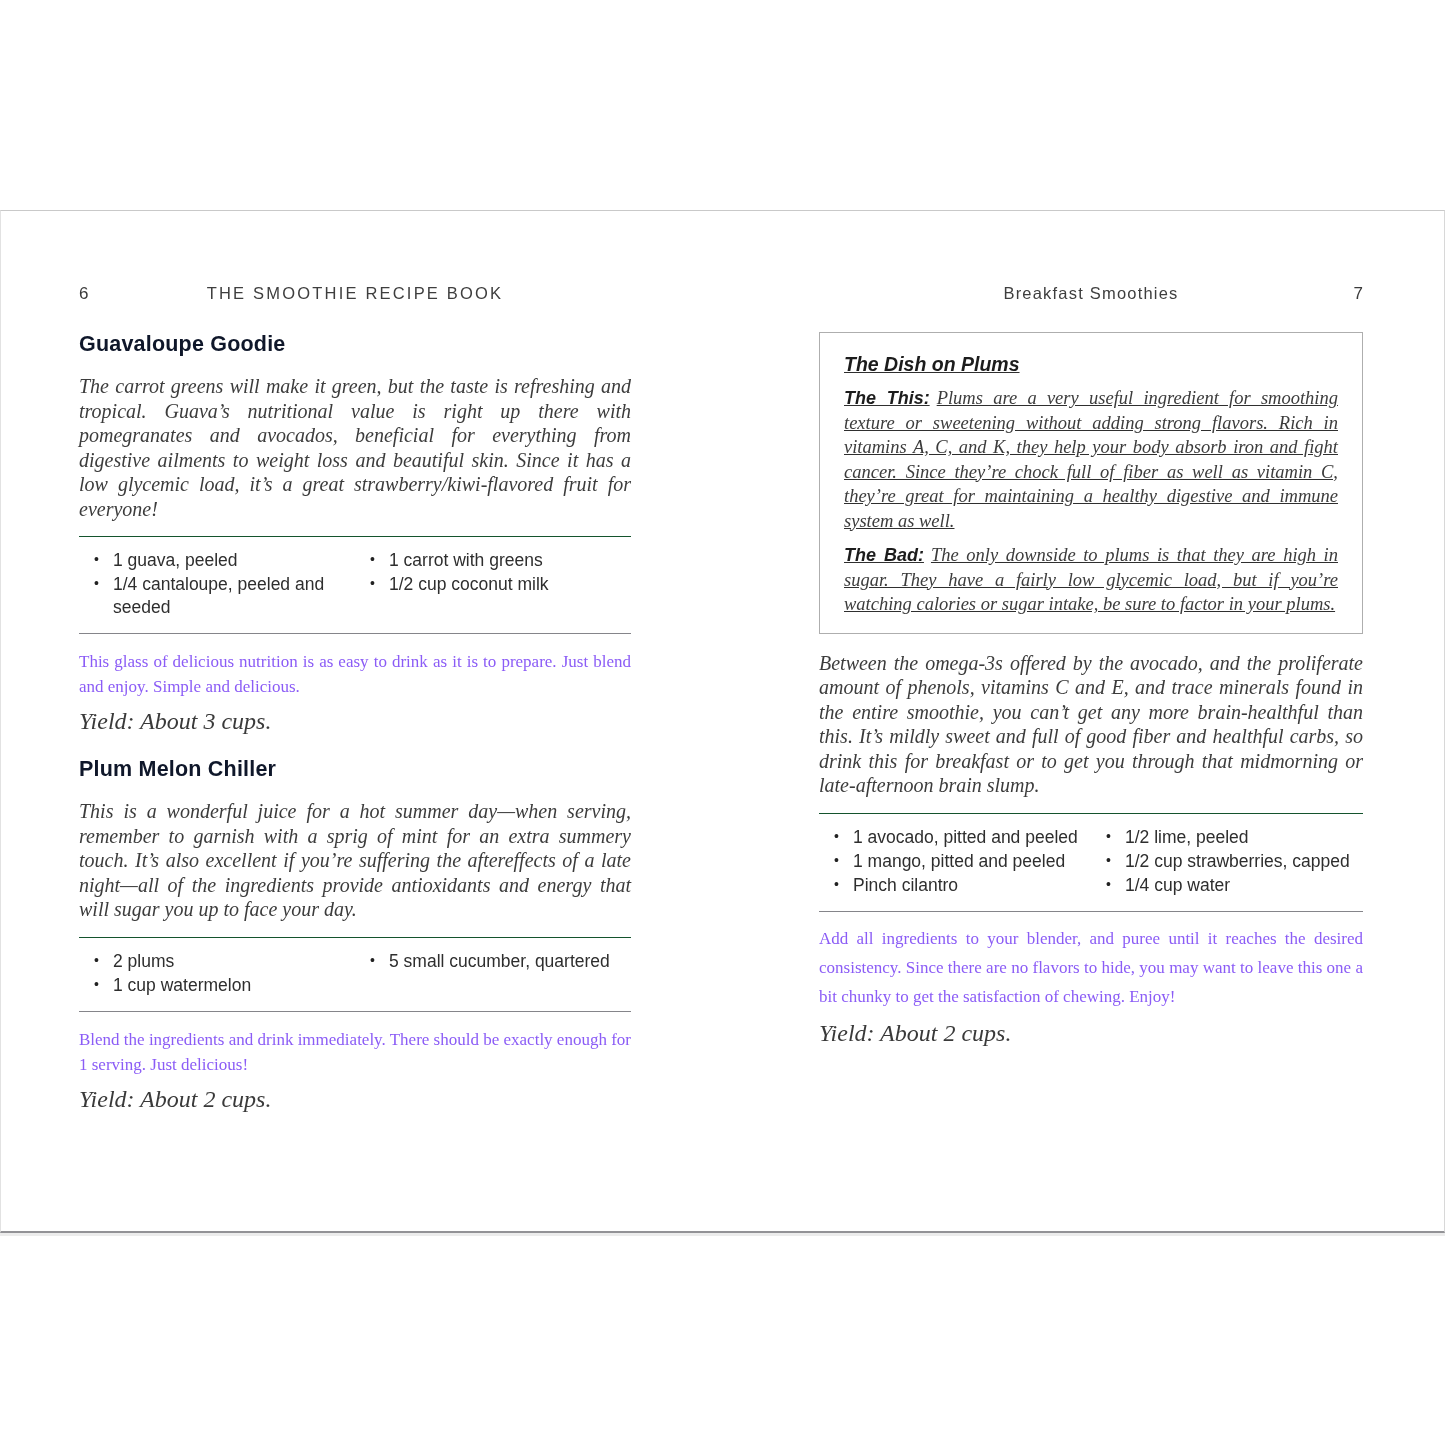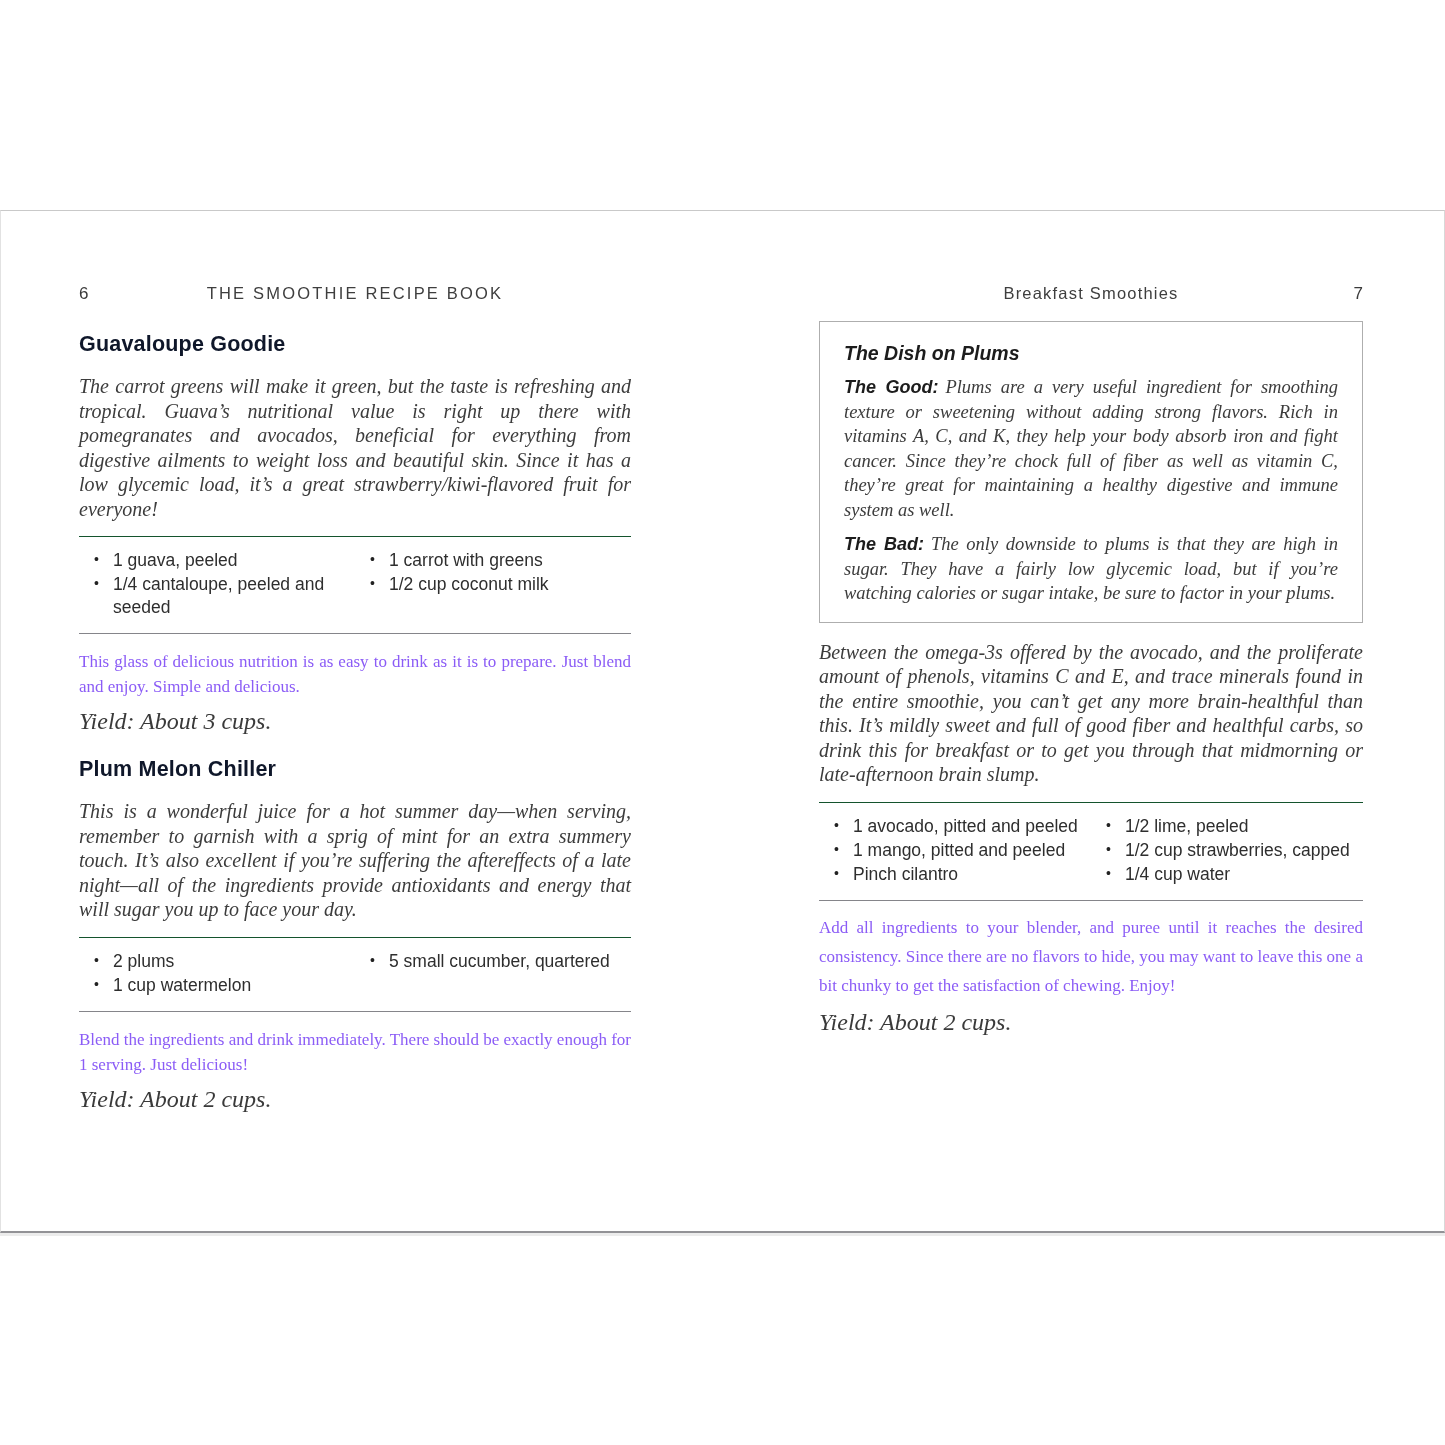--- a/index.html
+++ b/index.html
@@ -110,24 +110,25 @@
   .instructions.loose { line-height: 29px; margin-top: 12px; }
   .yield-note {
     margin: 9px 0 0 0;
     font-family: "Liberation Serif", serif;
     font-style: italic;
     font-size: 24px;
     color: #3a3a3a;
   }
 
   .info-box {
-    margin-top: 17px;
+    margin-top: 28px;
     border: 1px solid #aeaeae;
     padding: 14px 24px 16px 24px;
     box-sizing: border-box;
+    text-decoration: underline;
   }
   .info-box-title {
     margin: 6px 0 0 0;
     font-size: 19.5px;
     font-weight: bold;
     font-style: italic;
     color: #1c1c1c;
   }
   .info-para {
     margin: 10px 0 0 0;
@@ -195,21 +196,21 @@
 
     <div class="page page-right">
       <div class="page-header">
         <span class="running-head titlecase">Breakfast Smoothies</span>
         <span class="page-number right-num">7</span>
       </div>
 
       <div class="info-box">
         <h3 class="info-box-title">The Dish on Plums</h3>
         <p class="info-para">
-          <span class="info-label">The Good:</span><span>Plums are a very useful ingredient for smoothing texture or sweetening without adding strong flavors. Rich in vitamins A, C, and K, they help your body absorb iron and fight cancer. Since they’re chock full of fiber as well as vitamin C, they’re great for maintaining a healthy digestive and immune system as well.</span>
+          <span class="info-label">The This:</span><span>Plums are a very useful ingredient for smoothing texture or sweetening without adding strong flavors. Rich in vitamins A, C, and K, they help your body absorb iron and fight cancer. Since they’re chock full of fiber as well as vitamin C, they’re great for maintaining a healthy digestive and immune system as well.</span>
         </p>
         <p class="info-para">
           <span class="info-label">The Bad:</span><span>The only downside to plums is that they are high in sugar. They have a fairly low glycemic load, but if you’re watching calories or sugar intake, be sure to factor in your plums.</span>
         </p>
       </div>
 
       <section>
         <p class="recipe-intro">Between the omega-3s offered by the avocado, and the proliferate amount of phenols, vitamins C and E, and trace minerals found in the entire smoothie, you can’t get any more brain-healthful than this. It’s mildly sweet and full of good fiber and healthful carbs, so drink this for breakfast or to get you through that midmorning or late-afternoon brain slump.</p>
         <div class="ingredients">
           <ul class="ing-col">

